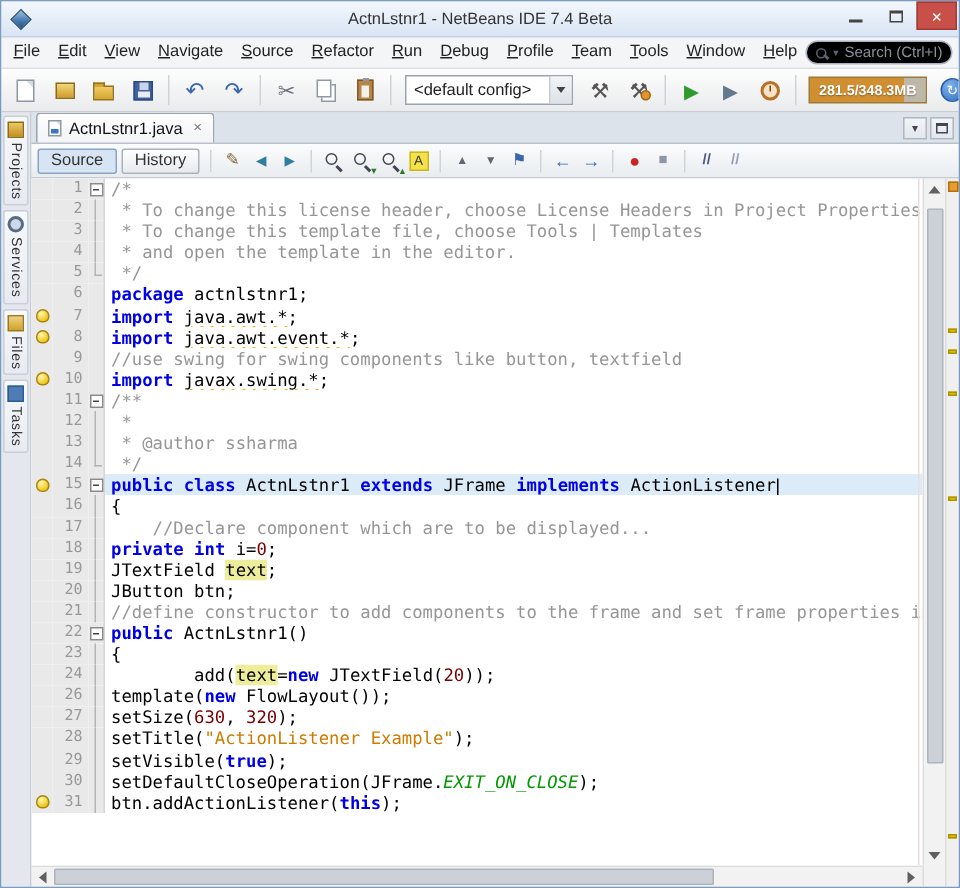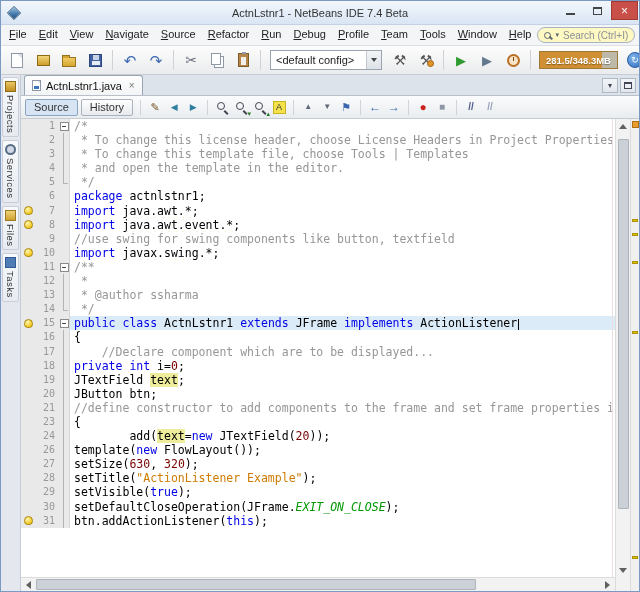--- a/index.html
+++ b/index.html
@@ -14,21 +14,21 @@
   .winbtns{position:absolute;right:1px;top:0;display:flex;height:19px}
   .wbtn{width:27px;height:19px;display:flex;align-items:center;justify-content:center;cursor:default}
   .wbtn.close{background:#c85048;border:1px solid #a03a34;color:#fff;font-size:12px;line-height:1}
   .minglyph{width:9px;height:2px;background:#444;margin-top:6px}
   .maxglyph{width:9px;height:8px;border:1px solid #444;border-top-width:2px}
 
   
   .menubar{height:21px;background:#f4f5f7;border-bottom:1px solid #dcdfe3;display:flex;align-items:center;font-size:11px;color:#222;flex:none;padding-left:2px}
   .menu-items{display:flex;height:100%;align-items:flex-start}
   .menu-item{padding:3px 6px;white-space:nowrap}
-  .searchbox{margin-left:auto;margin-right:10px;width:132px;height:16px;border:1px solid #a8b2c0;border-radius:9px;background:#fef9c3;display:flex;align-items:center;padding:0 6px;gap:4px;color:#8b8f96;font-size:10px}
+  .searchbox{margin-left:auto;margin-right:10px;width:132px;height:16px;border:1px solid #a8b2c0;border-radius:9px;background:#000000;display:flex;align-items:center;padding:0 6px;gap:4px;color:#8b8f96;font-size:10px}
   .mag{width:7px;height:7px;border:1.5px solid #5a6472;border-radius:50%;position:relative;flex:none}
   .mag::after{content:"";position:absolute;width:4px;height:1.5px;background:#5a6472;transform:rotate(45deg);right:-3px;bottom:-1px}
   .search-caret{font-size:7px;color:#5a6472}
   .search-ph{white-space:nowrap;overflow:hidden}
 
   
   .toolbar{height:29px;background:linear-gradient(#fdfdfd,#eaebed);border-bottom:1px solid #c9ccd0;display:flex;align-items:center;padding:0 4px;gap:2px;flex:none;overflow:hidden;white-space:nowrap}
   .tbtn{width:24px;height:24px;display:flex;align-items:center;justify-content:center;border-radius:2px;flex:none}
   .tsep{width:1px;height:20px;background:#cfd2d6;margin:0 3px;flex:none}
   .glyph{font-size:14px;line-height:1}
@@ -116,21 +116,21 @@
   .fold{width:11px;background:#e9e9e9;border-right:1px solid #d6d6d6;flex:none;position:relative}
   .fold.start::before{content:"";position:absolute;left:1px;top:3px;width:7px;height:7px;background:#fff;border:1px solid #8a8a8a}
   .fold.start::after{content:"";position:absolute;left:3px;top:7px;width:4px;border-top:1px solid #444}
   .fold.mid::before{content:"";position:absolute;left:4px;top:0;bottom:0;border-left:1px solid #b4b4b4}
   .fold.end::before{content:"";position:absolute;left:4px;top:0;height:8px;width:4px;border-left:1px solid #b4b4b4;border-bottom:1px solid #b4b4b4}
   .ltext{flex:1;padding-left:4px;overflow:hidden;white-space:pre;min-width:0}
   .code-line.hl .ltext{background:#dcebf8}
   .caret-bar{display:inline-block;width:1px;height:11px;background:#000;vertical-align:text-bottom;margin-left:1px}
   .t-com{color:#969696}
   .t-comtag{color:#969696;font-weight:normal}
-  .t-kw{color:#0000e6;font-weight:normal}
+  .t-kw{color:#0000e6;font-weight:bold}
   .t-pl{color:#000}
   .t-cls{color:#000;font-weight:normal}
   .t-num{color:#780000}
   .t-str{color:#ce7b00}
   .t-sf{color:#009900;font-style:italic}
   .t-occ{background:#eded9c}
   .t-warn{text-decoration:underline;text-decoration-style:wavy;text-decoration-color:#dcb400;text-underline-offset:2px}
 
   
   .vscroll-col{width:15px;display:flex;flex-direction:column;flex:none}
@@ -492,20 +492,26 @@
                   <span class="ltext"><span class="t-pl">JButton btn;</span></span>
                 </div>
                 <div class="code-line">
                   <span class="glyph-cell"></span>
                   <span class="lnum">21</span>
                   <span class="fold mid"></span>
                   <span class="ltext"><span class="t-com">//define constructor to add components to the frame and set frame properties in this </span></span>
                 </div>
                 <div class="code-line">
                   <span class="glyph-cell"></span>
+                  <span class="lnum">22</span>
+                  <span class="fold start"></span>
+                  <span class="ltext"><span class="t-kw">public</span><span class="t-pl"> ActnLstnr1()</span></span>
+                </div>
+                <div class="code-line">
+                  <span class="glyph-cell"></span>
                   <span class="lnum">23</span>
                   <span class="fold mid"></span>
                   <span class="ltext"><span class="t-pl">{</span></span>
                 </div>
                 <div class="code-line">
                   <span class="glyph-cell"></span>
                   <span class="lnum">24</span>
                   <span class="fold mid"></span>
                   <span class="ltext"><span class="t-pl">        add(</span><span class="t-occ">text</span><span class="t-pl">=</span><span class="t-kw">new</span><span class="t-pl"> JTextField(</span><span class="t-num">20</span><span class="t-pl">));</span></span>
                 </div>

